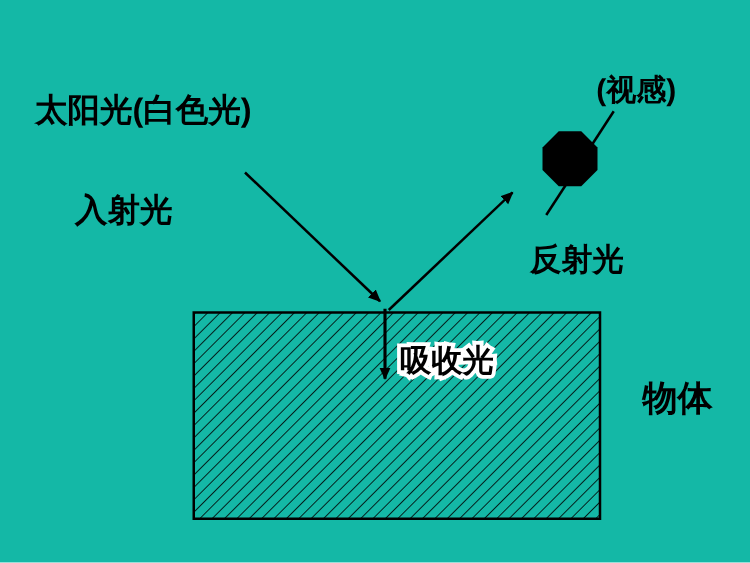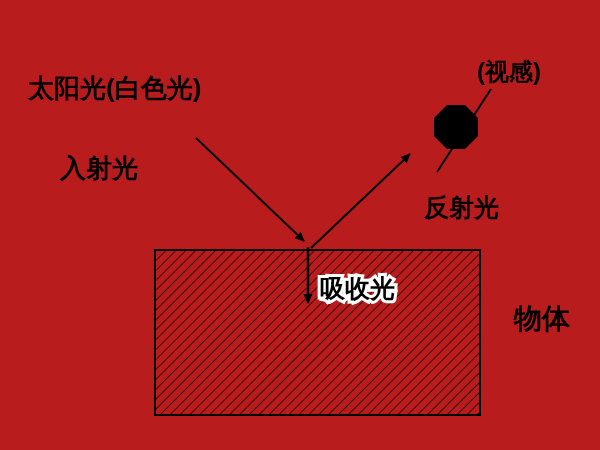--- a/index.html
+++ b/index.html
@@ -4,21 +4,21 @@
 <style>
   html, body {
     margin: 0;
     padding: 0;
     background: #ffffff;
   }
   .stage {
     position: relative;
     width: 600px;
     height: 450px;
-    background: #b91c1c;
+    background: #14b8a6;
     overflow: hidden;
     font-family: "Liberation Sans", "DejaVu Sans", sans-serif;
   }
   svg text {
     font-family: "Liberation Sans", "DejaVu Sans", sans-serif;
     font-weight: 600;
     fill: #000000;
   }
   .halo {
     stroke: #ffffff;

